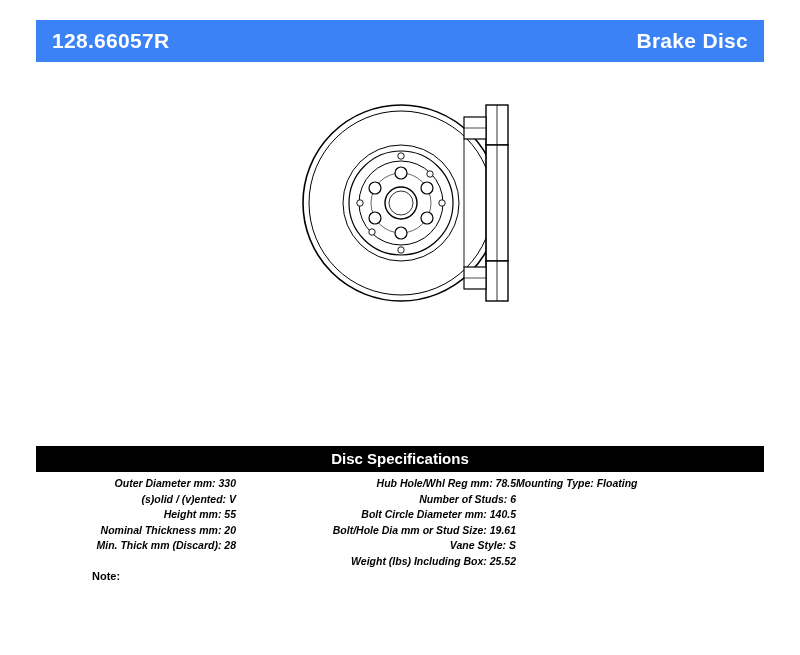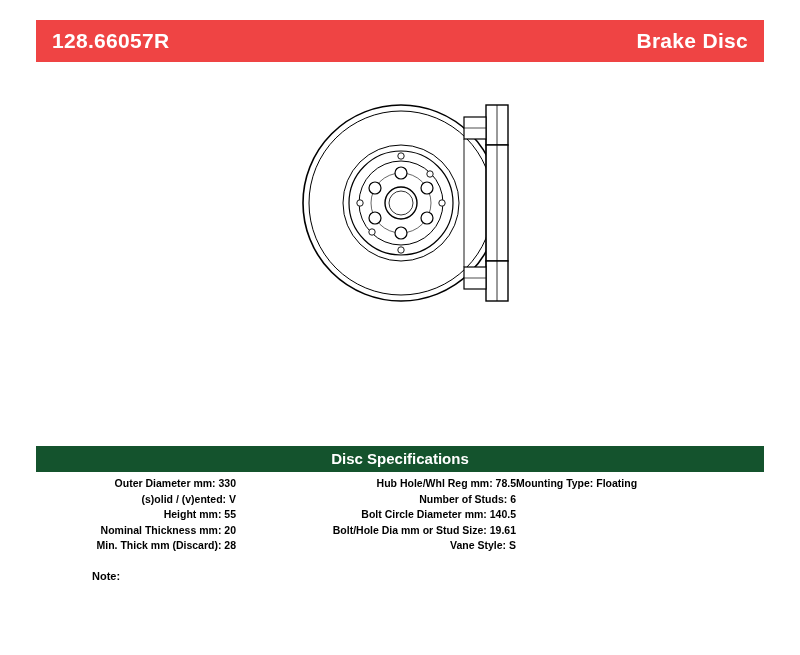--- a/index.html
+++ b/index.html
@@ -16,21 +16,21 @@
     overflow: hidden;
   }
 
   
   .header-bar {
     position: absolute;
     left: 36px;
     top: 20px;
     width: 728px;
     height: 42px;
-    background: #ef4444;
+    background: #3b82f6;
     color: #ffffff;
     display: flex;
     align-items: center;
     justify-content: space-between;
     box-sizing: border-box;
     padding: 0 16px;
   }
   .header-part {
     font-size: 21px;
     font-weight: bold;
@@ -66,38 +66,39 @@
     height: 200px;
   }
 
   
   .spec-bar {
     position: absolute;
     left: 36px;
     top: 446px;
     width: 728px;
     height: 26px;
-    background: #14532d;
+    background: #000000;
     color: #ffffff;
     text-align: center;
     font-size: 15px;
     font-weight: bold;
     line-height: 26px;
   }
   .spec-body {
     position: absolute;
     left: 36px;
     top: 476px;
     width: 728px;
     font-size: 10.5px;
     font-weight: bold;
   }
   .spec-cols {
     display: flex;
     width: 100%;
+    font-style: italic;
   }
   .col-left {
     width: 200px;
     text-align: right;
     padding-right: 0px;
   }
   .col-mid {
     width: 260px;
     text-align: right;
     padding-left: 20px;
@@ -200,20 +201,21 @@
       <div class="spec-line">Height mm: 55</div>
       <div class="spec-line">Nominal Thickness mm: 20</div>
       <div class="spec-line">Min. Thick mm (Discard): 28</div>
     </div>
     <div class="col-mid">
       <div class="spec-line">Hub Hole/Whl Reg mm: 78.5</div>
       <div class="spec-line">Number of Studs: 6</div>
       <div class="spec-line">Bolt Circle Diameter mm: 140.5</div>
       <div class="spec-line">Bolt/Hole Dia mm or Stud Size: 19.61</div>
       <div class="spec-line">Vane Style: S</div>
+      <div class="spec-line">Weight (lbs) Including Box: 25.52</div>
     </div>
     <div class="col-right">
       <div class="spec-line">Mounting Type: Floating</div>
     </div>
   </div>
 </div>
 
 <div class="note">
   <div class="note-inner">Note:</div>
 </div>

